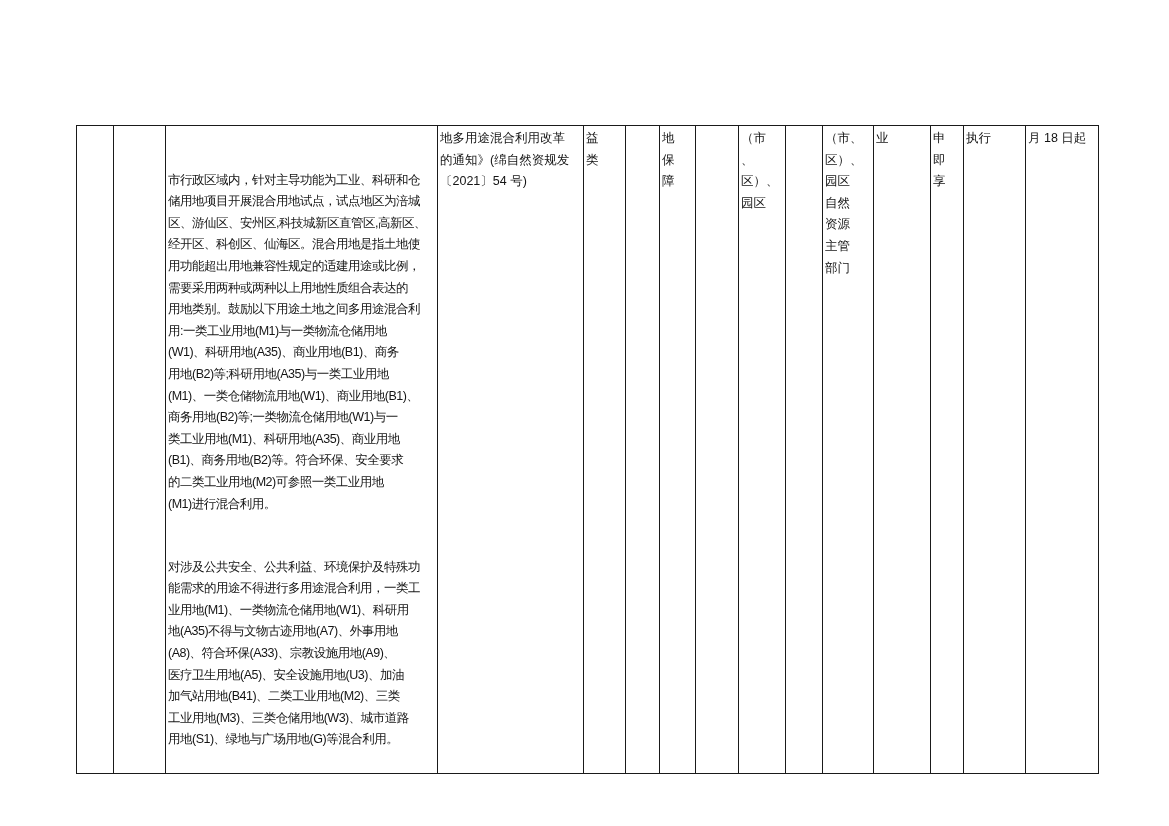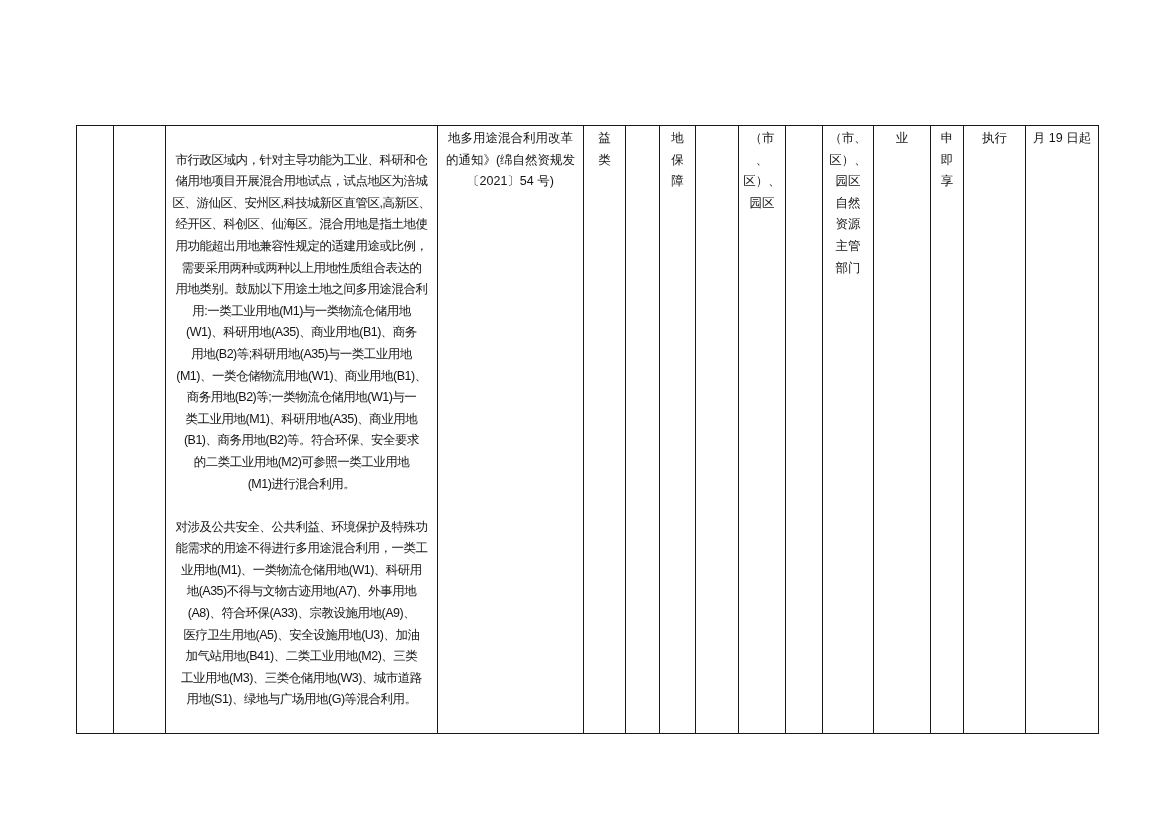--- a/index.html
+++ b/index.html
@@ -23,30 +23,29 @@
     border-collapse: collapse;
     table-layout: fixed;
   }
   table.doc-table td {
     border: 1px solid #1a1a1a;
     vertical-align: top;
     font-size: 12.5px;
     line-height: 21.6px;
     color: #141414;
     white-space: pre-line;
-    text-align: center;
     padding: 2px 2px 0 2px;
   }
   td.main-cell {
     text-align: left;
     padding: 1px 5px 0 6px;
     letter-spacing: -0.5px;
     line-height: 21.7px;
   }
-  td.main-cell .para { white-space: pre-line; }
+  td.main-cell .para { white-space: pre-line; margin-top: 20px; }
   td.title-cell {
     padding: 2px 4px 0 4px;
     line-height: 21.5px;
   }
 </style>
 </head>
 <body>
 
 <div class="page">
   <table class="doc-table">
@@ -118,17 +117,17 @@
 园区
 自然
 资源
 主管
 部门</td>
       <td>业</td>
       <td>申
 即
 享</td>
       <td>执行</td>
-      <td>月 19 日起</td>
+      <td>月 18 日起</td>
     </tr>
   </tbody>
     </table>
 </div>
 
 </body></html>

